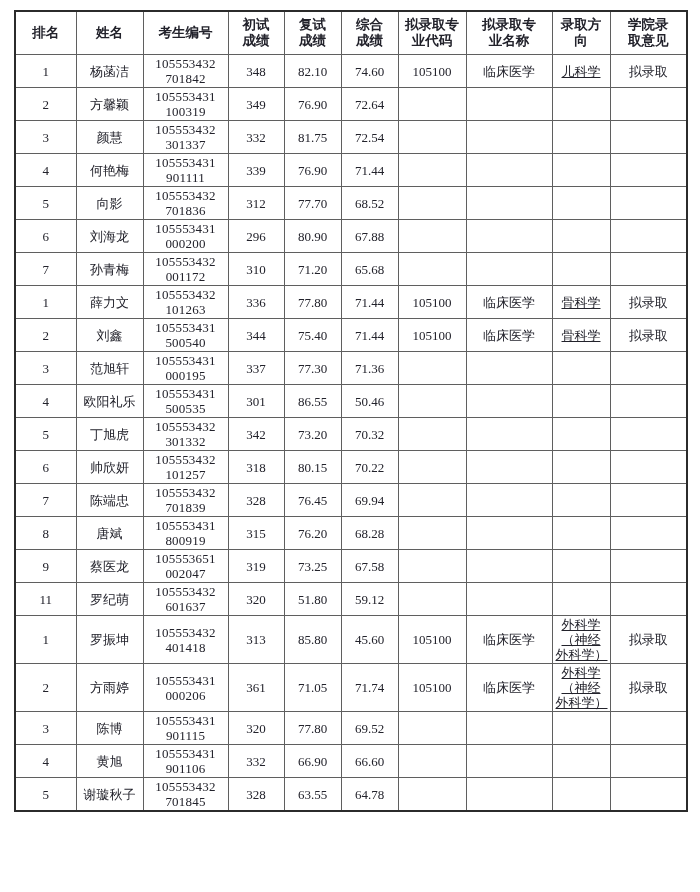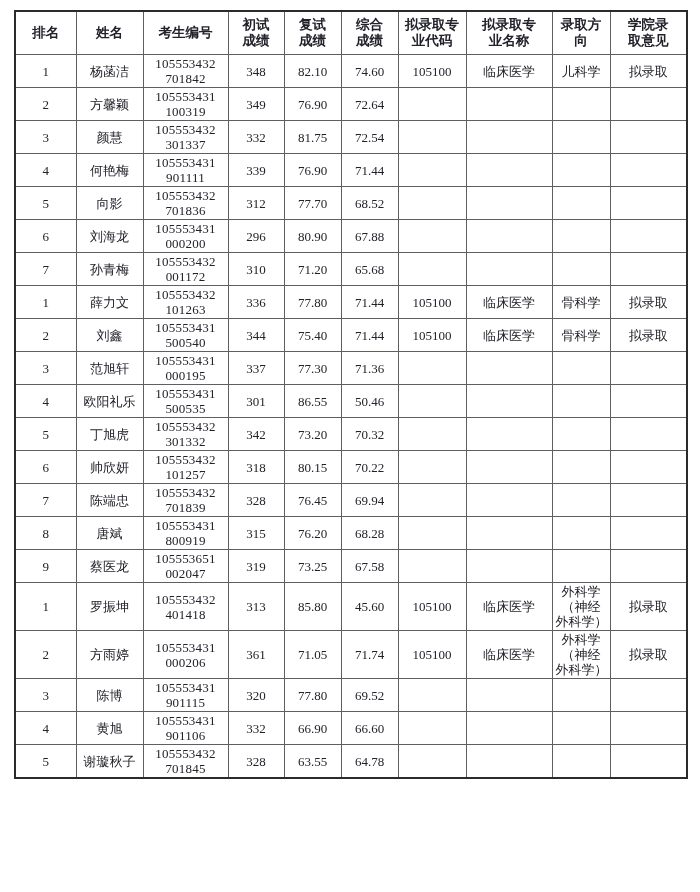--- a/index.html
+++ b/index.html
@@ -39,21 +39,21 @@
   table.admission td {
     font-size: 13px;
     line-height: 15px;
     padding: 1px 3px;
     height: 29px;
     word-break: keep-all;
   }
   
   td.col-name   { padding: 1px 9px; word-break: normal; overflow-wrap: anywhere; font-family: Liberation Serif, serif; }
   td.col-exam_no        { letter-spacing: 0.2px; margin-left: 28px; }
-  td.col-direction      { padding: 1px 4px; line-height: 15.5px; }
+  td.col-direction      { padding: 1px 4px; line-height: 15.5px; text-decoration: underline; }
   td.col-major_name     { padding: 1px 2px; }
   td.col-opinion        { padding: 1px 4px; }
 </style>
 </head>
 <body>
 
 <div class="page">
   <table class="admission">
     <colgroup>
         <col style="width: 61px;">
@@ -268,20 +268,32 @@
           <td class="col-exam_no">105553651<br>002047</td>
           <td class="col-initial_score">319</td>
           <td class="col-retest_score">73.25</td>
           <td class="col-overall_score">67.58</td>
           <td class="col-major_code"></td>
           <td class="col-major_name"></td>
           <td class="col-direction"></td>
           <td class="col-opinion"></td>
         </tr>
         <tr>
+          <td class="col-rank">11</td>
+          <td class="col-name">罗纪萌</td>
+          <td class="col-exam_no">105553432<br>601637</td>
+          <td class="col-initial_score">320</td>
+          <td class="col-retest_score">51.80</td>
+          <td class="col-overall_score">59.12</td>
+          <td class="col-major_code"></td>
+          <td class="col-major_name"></td>
+          <td class="col-direction"></td>
+          <td class="col-opinion"></td>
+        </tr>
+        <tr>
           <td class="col-rank">1</td>
           <td class="col-name">罗振坤</td>
           <td class="col-exam_no">105553432<br>401418</td>
           <td class="col-initial_score">313</td>
           <td class="col-retest_score">85.80</td>
           <td class="col-overall_score">45.60</td>
           <td class="col-major_code">105100</td>
           <td class="col-major_name">临床医学</td>
           <td class="col-direction">外科学<br>（神经<br>外科学）</td>
           <td class="col-opinion">拟录取</td>

